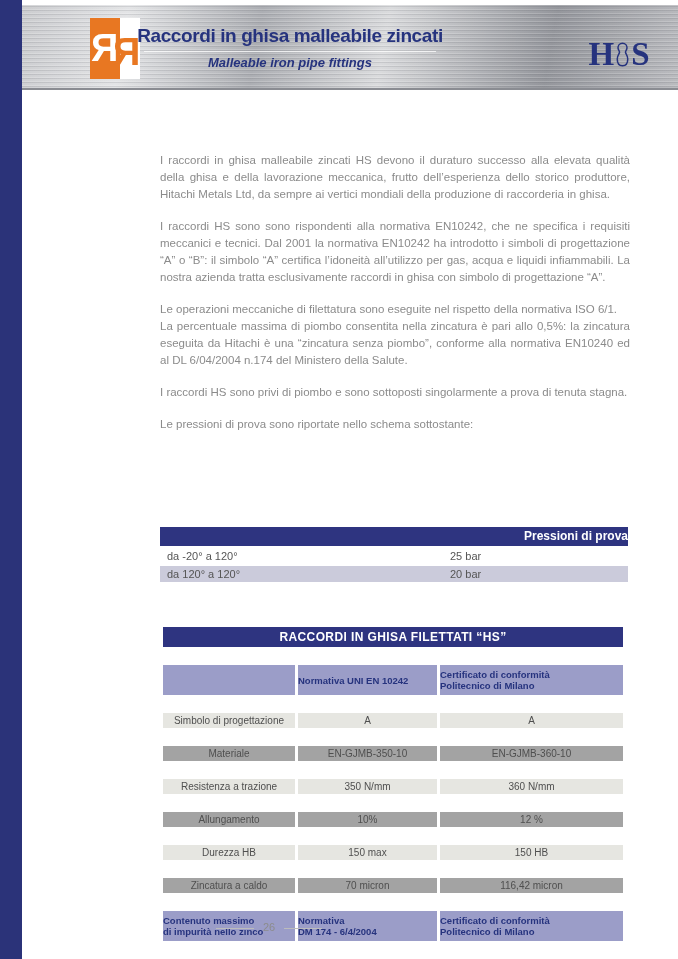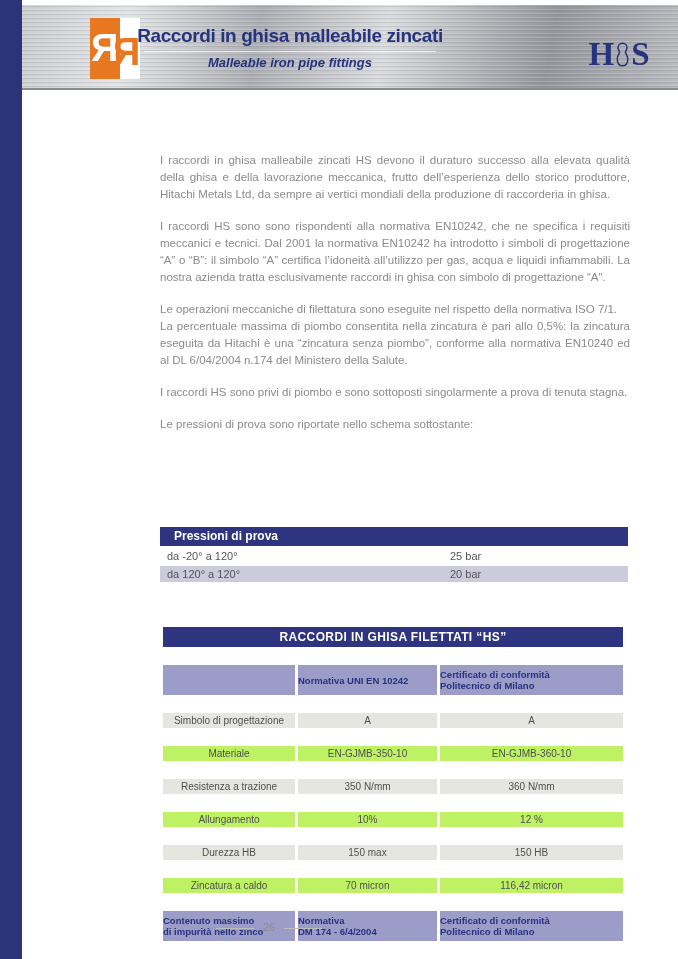--- a/index.html
+++ b/index.html
@@ -27,34 +27,34 @@
   .title-divider{height:1px;background:rgba(255,255,255,0.75);margin:3px 14px 2px 14px;}
   .hdr-subtitle{color:#26337e;font-style:italic;font-weight:bold;font-size:13px;line-height:17px;}
   .hs-logo{position:absolute;left:557px;top:27px;width:80px;height:44px;display:flex;align-items:center;justify-content:center;color:#26337e;font-family:"Liberation Serif",serif;font-weight:bold;font-size:33px;}
   .hs-pin{margin:0 1px;display:block;}
   
   .content{position:absolute;left:160px;top:152px;width:470px;color:#8b8b8b;font-size:11.5px;line-height:17px;text-align:justify;}
   .para{margin:0 0 15px 0;}
   .para.tight{margin-bottom:0;}
   
   .pressure-table{position:absolute;left:160px;top:527px;width:468px;font-size:11px;}
-  .pt-header{background:#2e3480;color:#ffffff;font-weight:bold;font-size:12px;height:19px;line-height:19px;padding-left:14px;}
+  .pt-header{background:#2e3480;color:#ffffff;font-weight:bold;font-size:12px;height:19px;line-height:19px;padding-left:14px;text-align:right;}
   .pt-row{display:grid;grid-template-columns:290px 1fr;height:16px;line-height:16px;color:#555555;margin-top:2px;}
   .pt-row.alt{background:#cbcbdb;}
   .pt-row .c1{padding-left:7px;}
   
   .fittings-table{
     position:absolute;left:163px;top:627px;width:460px;
     display:grid;grid-template-columns:132px 139px 183px;gap:18px 3px;background:#ffffff;
   }
   .ft-titlebar{grid-column:1/-1;background:#2e3480;color:#ffffff;font-weight:bold;font-size:12px;letter-spacing:0.4px;text-align:center;height:20px;line-height:20px;}
   .ft-head{background:#9b9dc8;color:#26337e;font-weight:bold;font-size:9.5px;line-height:11px;display:flex;flex-direction:column;align-items:flex-start;justify-content:center;height:30px;text-align:center;}
   .ft-cell{font-size:10px;color:#4f4f4f;text-align:center;height:15px;line-height:15px;}
   .r-light{background:#e6e6e1;}
-  .r-gray{background:#bef264;}
+  .r-gray{background:#a3a3a3;}
   .ft-bottomrule{grid-column:1/-1;height:2px;background:#8f91ba;}
   
   .footer{position:absolute;left:0;top:921px;width:538px;text-align:center;color:#8c8c8c;font-size:11px;}
   .footer .rule{display:inline-block;width:38px;height:1px;background:#bcbcbc;vertical-align:middle;margin:0 9px;}
 </style>
 </head>
 <body>
 
 <div class="page">
 
@@ -76,21 +76,21 @@
       <svg class="hs-pin" width="15" height="33" viewBox="0 0 20 34">
         <path d="M10 2 C14 2 16 5 16 8 C16 11 14 12 14 14 C14 16 17 18 17 23 C17 29 14 32 10 32 C6 32 3 29 3 23 C3 18 6 16 6 14 C6 12 4 11 4 8 C4 5 6 2 10 2 Z" fill="none" stroke="#26337e" stroke-width="2"></path>
       </svg>
       <span>S</span>
     </div>
   </div>
 
   <div class="content">
     <p class="para">I raccordi in ghisa malleabile zincati HS devono il duraturo successo alla elevata qualità della ghisa e della lavorazione meccanica, frutto dell’esperienza dello storico produttore, Hitachi Metals Ltd, da sempre ai vertici mondiali della produzione di raccorderia in ghisa.</p>
     <p class="para">I raccordi HS sono sono rispondenti alla normativa EN10242, che ne specifica i requisiti meccanici e tecnici. Dal 2001 la normativa EN10242 ha introdotto i simboli di progettazione “A” o “B”: il simbolo “A” certifica l’idoneità all’utilizzo per gas, acqua e liquidi infiammabili. La nostra azienda tratta esclusivamente raccordi in ghisa con simbolo di progettazione “A”.</p>
-    <p class="para tight">Le operazioni meccaniche di filettatura sono eseguite nel rispetto della normativa ISO 7/1.</p>
+    <p class="para tight">Le operazioni meccaniche di filettatura sono eseguite nel rispetto della normativa ISO 6/1.</p>
     <p class="para">La percentuale massima di piombo consentita nella zincatura è pari allo 0,5%: la zincatura eseguita da Hitachi è una “zincatura senza piombo”, conforme alla normativa EN10240 ed al DL 6/04/2004 n.174 del Ministero della Salute.</p>
     <p class="para">I raccordi HS sono privi di piombo e sono sottoposti singolarmente a prova di tenuta stagna.</p>
     <p class="para tight">Le pressioni di prova sono riportate nello schema sottostante:</p>
   </div>
 
   <div class="pressure-table">
     <div class="pt-header">Pressioni di prova</div>
     <div class="pt-row">
       <div class="c1">da -20° a 120°</div>
       <div class="c2">25 bar</div>

